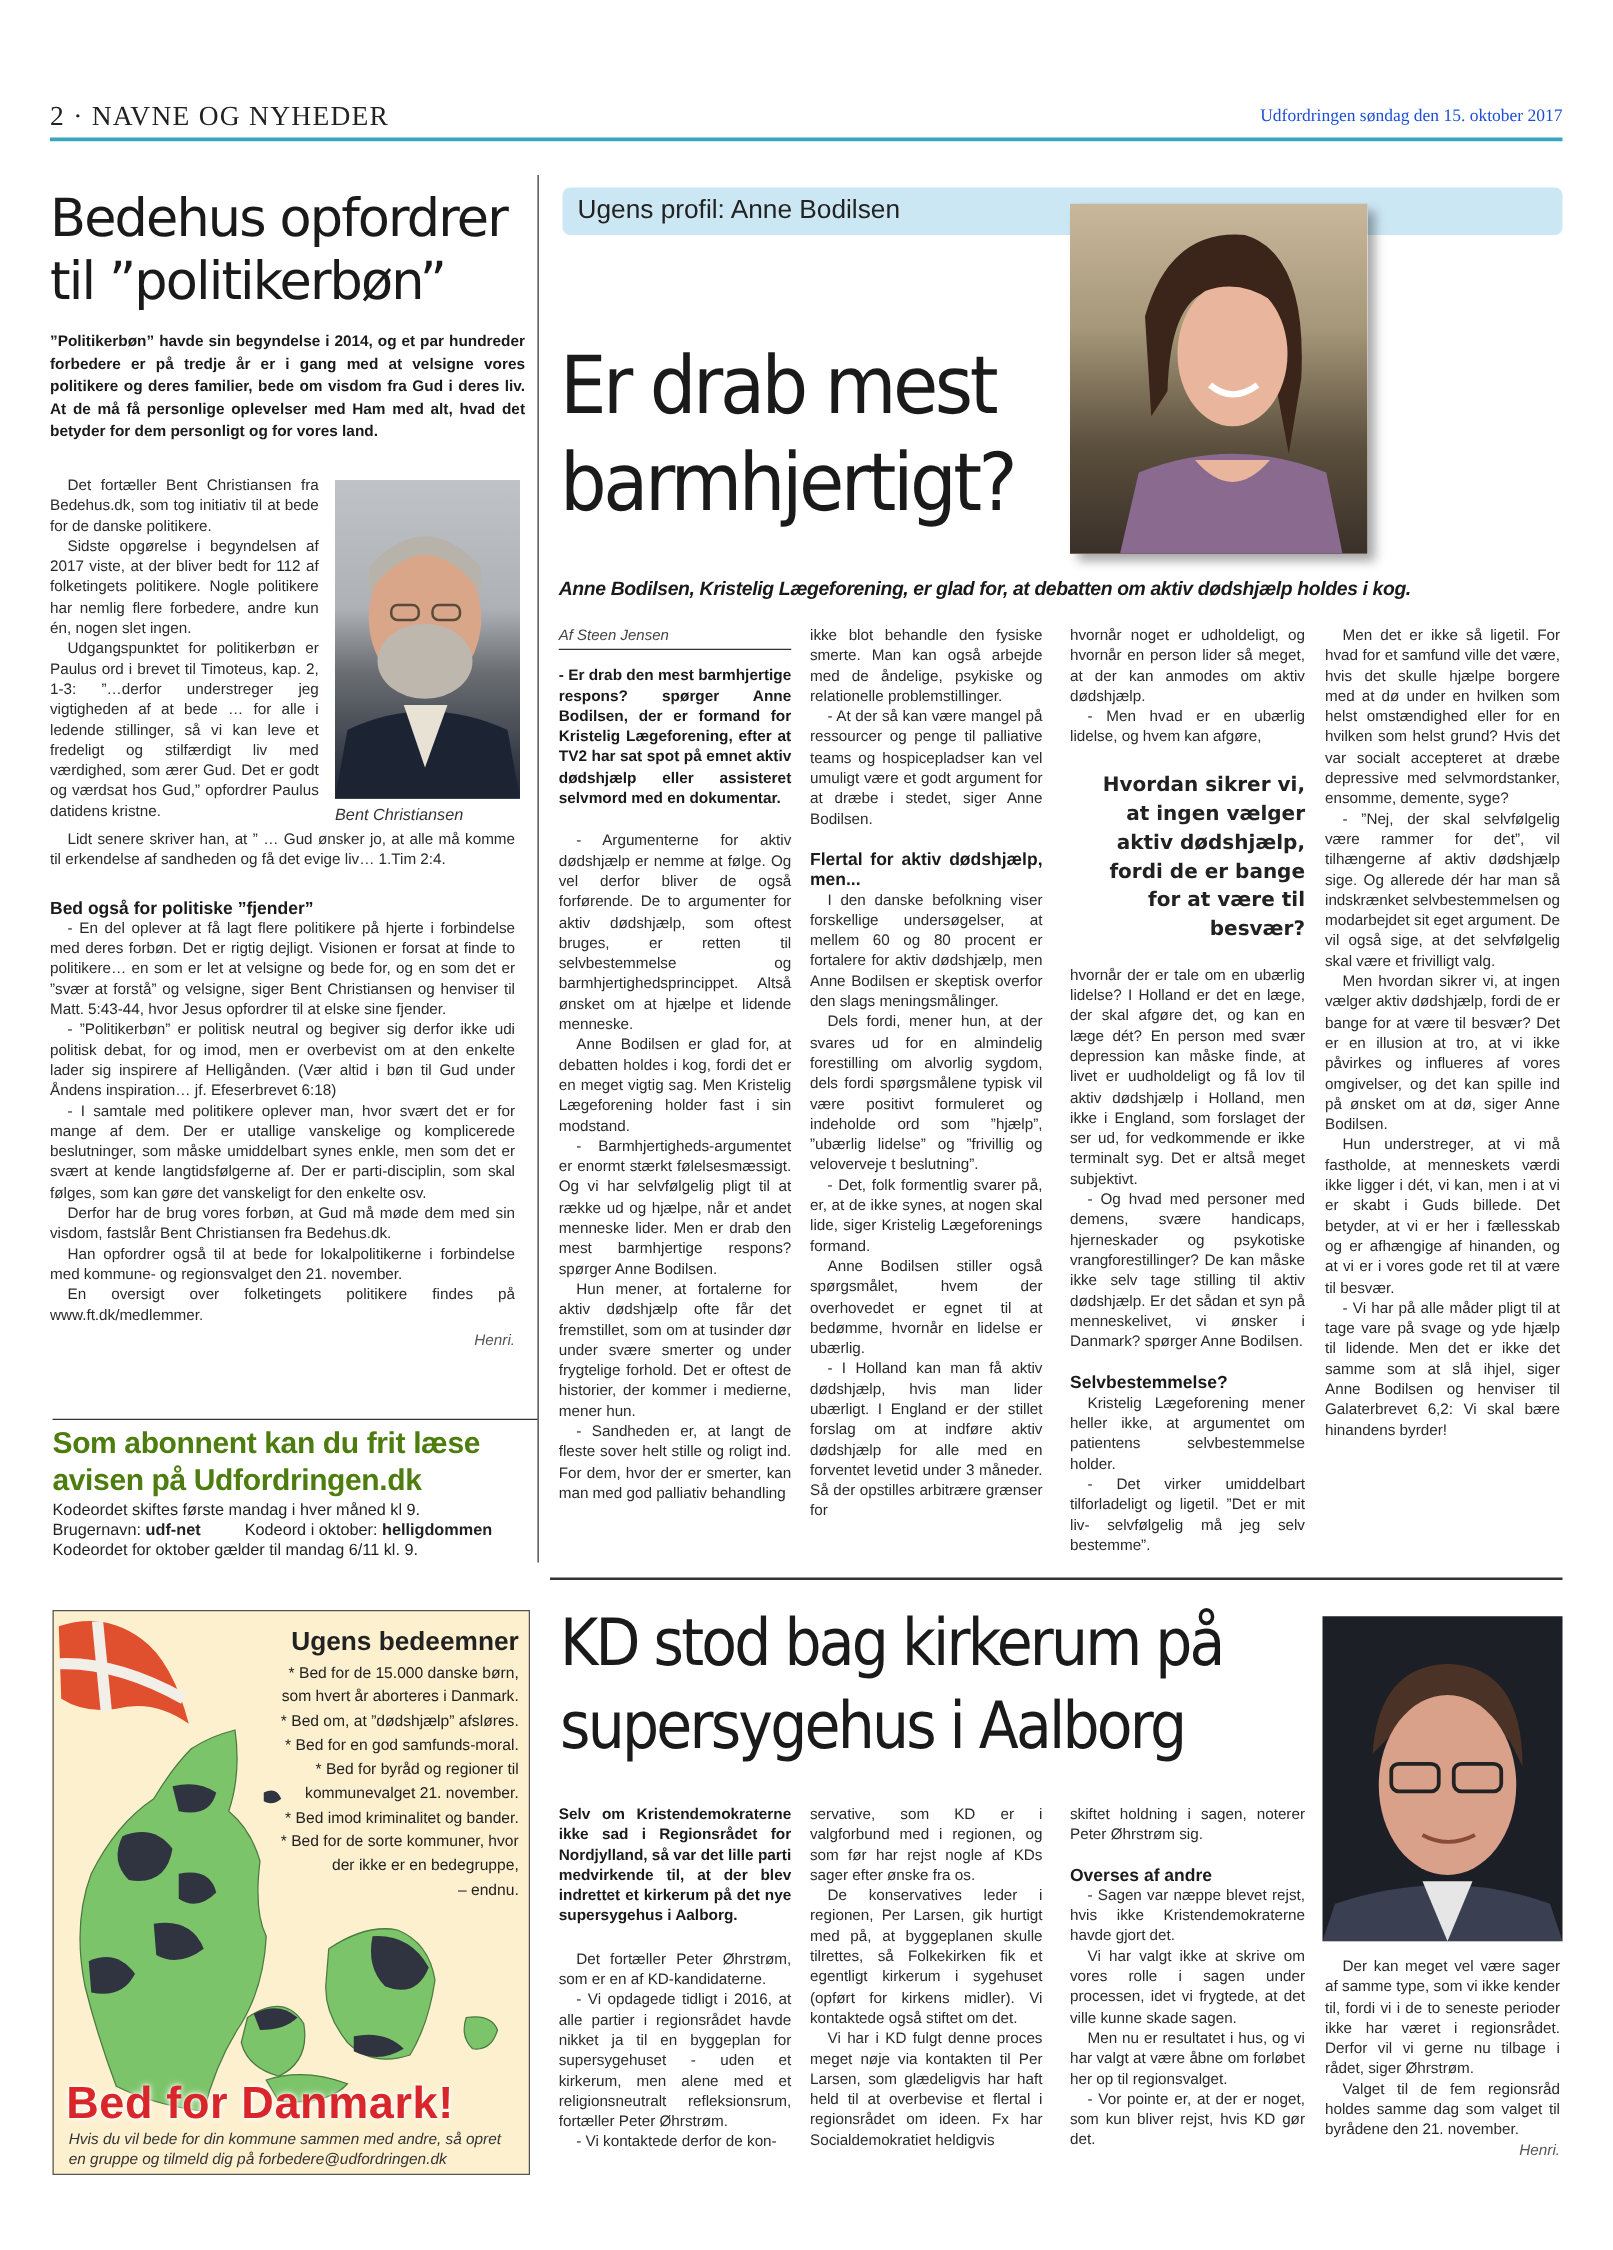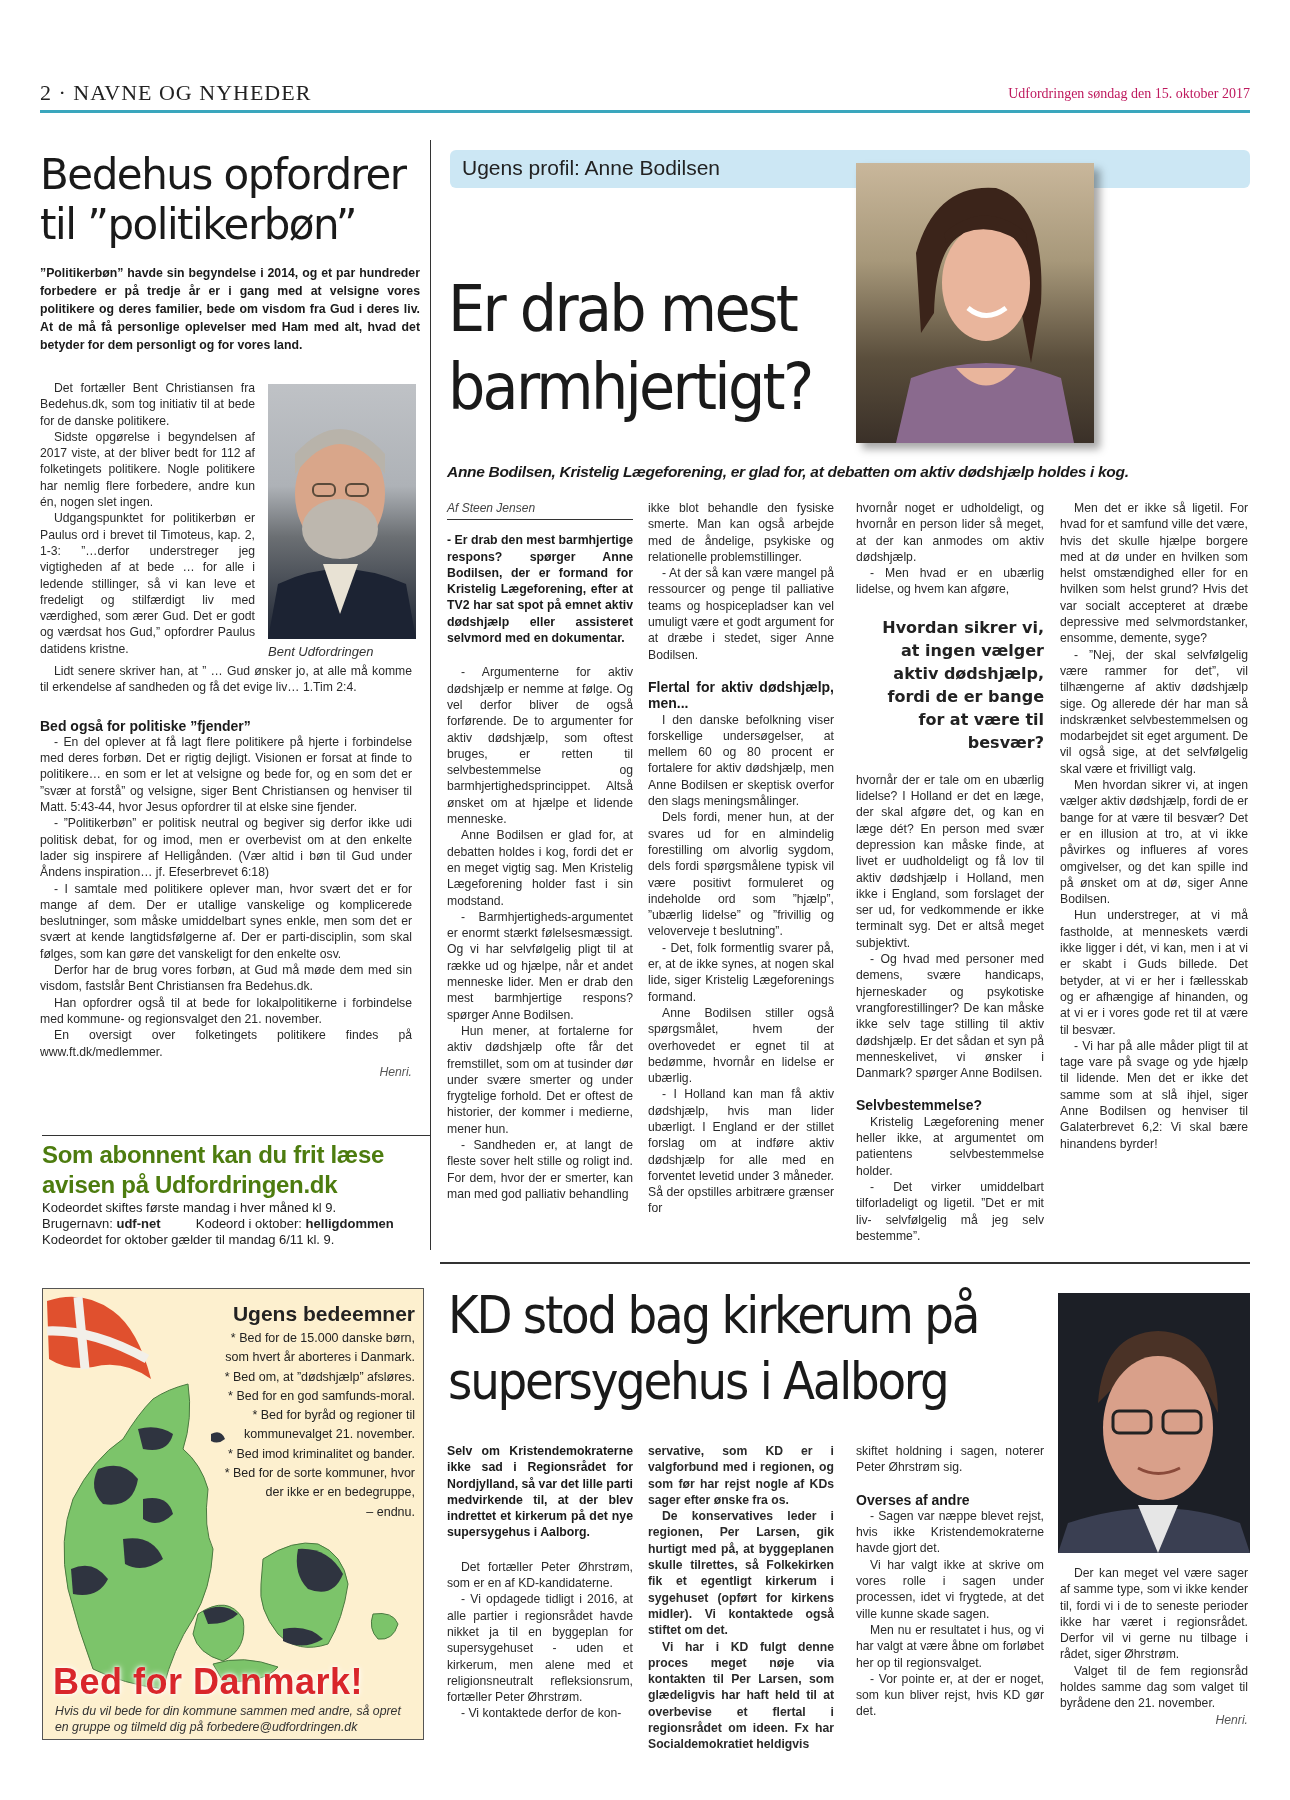--- a/index.html
+++ b/index.html
@@ -1,19 +1,19 @@
 <!DOCTYPE html>
 <html><head>
 <meta charset="utf-8">
 <style>
   html,body{margin:0;padding:0;background:#fff;}
   body{width:1290px;height:1800px;position:relative;overflow:hidden;font-family:"Liberation Sans",sans-serif;color:#222;}
   .abs{position:absolute;}
   .header-left{left:40px;top:80px;font-size:22px;letter-spacing:1px;color:#222;font-family:"Liberation Serif",serif;text-align:right;}
-  .header-right{right:40px;top:86px;font-size:14px;color:#be185d;font-family:"Liberation Serif",serif;}
+  .header-right{right:40px;top:86px;font-size:14px;color:#1d4ed8;font-family:"Liberation Serif",serif;}
   .header-rule{left:40px;top:110px;width:1210px;height:3px;background:#3aa6bd;}
   .vrule{left:430px;top:140px;width:1px;height:1110px;background:#333;}
   .hrule{left:440px;top:1262px;width:810px;height:2px;background:#333;}
   .h1{font-family:"Liberation Sans",sans-serif;font-weight:300;color:#1a1a1a;letter-spacing:-1px;}
   .body{font-size:12.2px;line-height:16.3px;text-align:justify;color:#2a2a2a;}
   .body p{margin:0;text-indent:14px;}
   .body p.noind{text-indent:0;}
   .subhead{font-weight:bold;font-size:14px;margin:12px 0 1px 0;color:#1a1a1a;text-indent:0 !important;}
   .lead{font-weight:bold;font-size:12.5px;line-height:17px;color:#1a1a1a;text-align:justify;}
   .photo{background:#888;overflow:hidden;}
@@ -49,21 +49,21 @@
   <svg width="148" height="255">
     <ellipse cx="72" cy="110" rx="45" ry="58" fill="#d9a68a"></ellipse>
     <path d="M27 90 Q72 30 117 90 L117 70 Q72 20 27 70Z" fill="#b8b3aa"></path>
     <ellipse cx="72" cy="145" rx="38" ry="30" fill="#bdb7ae"></ellipse>
     <rect x="45" y="100" width="22" height="12" rx="5" fill="none" stroke="#5a4a3a" stroke-width="2"></rect>
     <rect x="78" y="100" width="22" height="12" rx="5" fill="none" stroke="#5a4a3a" stroke-width="2"></rect>
     <path d="M0 255 L10 200 Q72 170 138 200 L148 255Z" fill="#1c2333"></path>
     <path d="M55 180 L72 230 L90 180Z" fill="#e8e2d4"></path>
   </svg>
 </div>
-<div class="abs caption" style="left:268px;top:644px;">Bent Udfordringen</div>
+<div class="abs caption" style="left:268px;top:644px;">Bent Christiansen</div>
 
 <div class="abs body" style="left:40px;top:663px;width:372px;">
   <p>Lidt senere skriver han, at ” … Gud ønsker jo, at alle må komme til erkendelse af sandheden og få det evige liv… 1.Tim 2:4.</p>
   <p class="subhead" style="margin-top:22px;">Bed også for politiske ”fjender”</p>
   <p>- En del oplever at få lagt flere politikere på hjerte i forbindelse med deres forbøn. Det er rigtig dejligt. Visionen er forsat at finde to politikere… en som er let at velsigne og bede for, og en som det er ”svær at forstå” og velsigne, siger Bent Christiansen og henviser til Matt. 5:43-44, hvor Jesus opfordrer til at elske sine fjender.</p>
   <p>- ”Politikerbøn” er politisk neutral og begiver sig derfor ikke udi politisk debat, for og imod, men er overbevist om at den enkelte lader sig inspirere af Helligånden. (Vær altid i bøn til Gud under Åndens inspiration… jf. Efeserbrevet 6:18)</p>
   <p>- I samtale med politikere oplever man, hvor svært det er for mange af dem. Der er utallige vanskelige og komplicerede beslutninger, som måske umiddelbart synes enkle, men som det er svært at kende langtidsfølgerne af. Der er parti-disciplin, som skal følges, som kan gøre det vanskeligt for den enkelte osv.</p>
   <p>Derfor har de brug vores forbøn, at Gud må møde dem med sin visdom, fastslår Bent Christiansen fra Bedehus.dk.</p>
   <p>Han opfordrer også til at bede for lokalpolitikerne i forbindelse med kommune- og regionsvalget den 21. november.</p>
   <p>En oversigt over folketingets politikere findes på www.ft.dk/medlemmer.</p>
@@ -211,21 +211,21 @@
   </svg>
 </div>
 
 <div class="abs body" style="left:447px;top:1443px;width:186px;">
   <div class="lead" style="margin-bottom:18px;font-size:12.3px;line-height:16.3px;">Selv om Kristendemokraterne ikke sad i Regionsrådet for Nordjylland, så var det lille parti medvirkende til, at der blev indrettet et kirkerum på det nye supersygehus i Aalborg.</div>
   <p>Det fortæller Peter Øhrstrøm, som er en af KD-kandidaterne.</p>
   <p>- Vi opdagede tidligt i 2016, at alle partier i regionsrådet havde nikket ja til en byggeplan for supersygehuset - uden et kirkerum, men alene med et religionsneutralt refleksionsrum, fortæller Peter Øhrstrøm.</p>
   <p>- Vi kontaktede derfor de kon-</p>
 </div>
 
-<div class="abs body" style="left:648px;top:1443px;width:186px;font-weight:bold;">
+<div class="abs body" style="left:648px;top:1443px;width:186px;">
   <p class="noind">servative, som KD er i valgforbund med i regionen, og som før har rejst nogle af KDs sager efter ønske fra os.</p>
   <p>De konservatives leder i regionen, Per Larsen, gik hurtigt med på, at byggeplanen skulle tilrettes, så Folkekirken fik et egentligt kirkerum i sygehuset (opført for kirkens midler). Vi kontaktede også stiftet om det.</p>
   <p>Vi har i KD fulgt denne proces meget nøje via kontakten til Per Larsen, som glædeligvis har haft held til at overbevise et flertal i regionsrådet om ideen. Fx har Socialdemokratiet heldigvis</p>
 </div>
 
 <div class="abs body" style="left:856px;top:1443px;width:188px;">
   <p class="noind">skiftet holdning i sagen, noterer Peter Øhrstrøm sig.</p>
   <p class="subhead" style="margin-top:16px;">Overses af andre</p>
   <p>- Sagen var næppe blevet rejst, hvis ikke Kristendemokraterne havde gjort det.</p>
   <p>Vi har valgt ikke at skrive om vores rolle i sagen under processen, idet vi frygtede, at det ville kunne skade sagen.</p>

